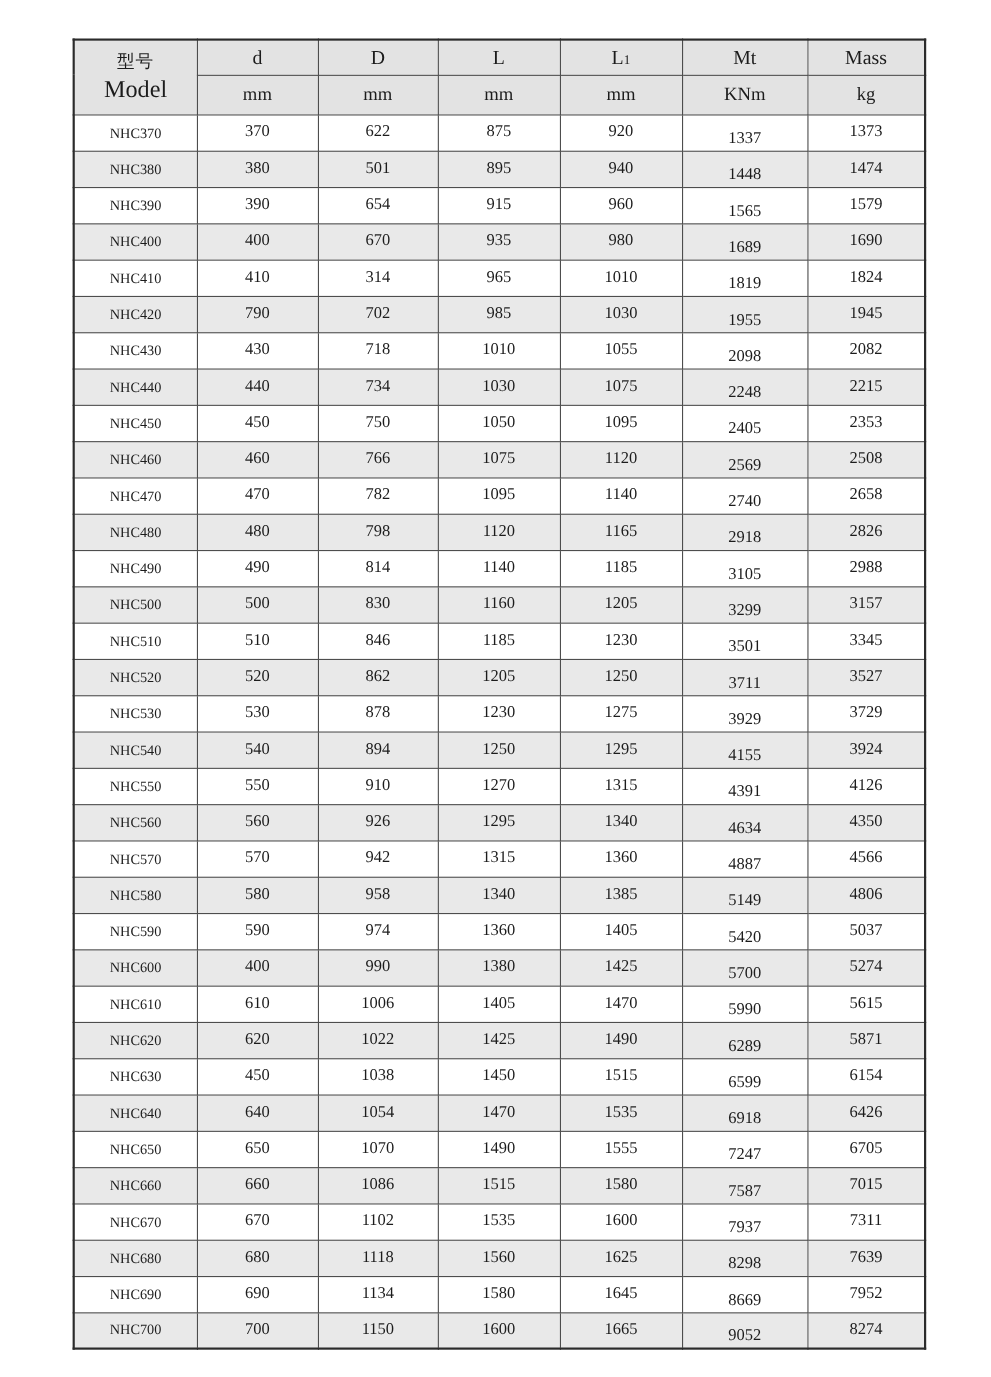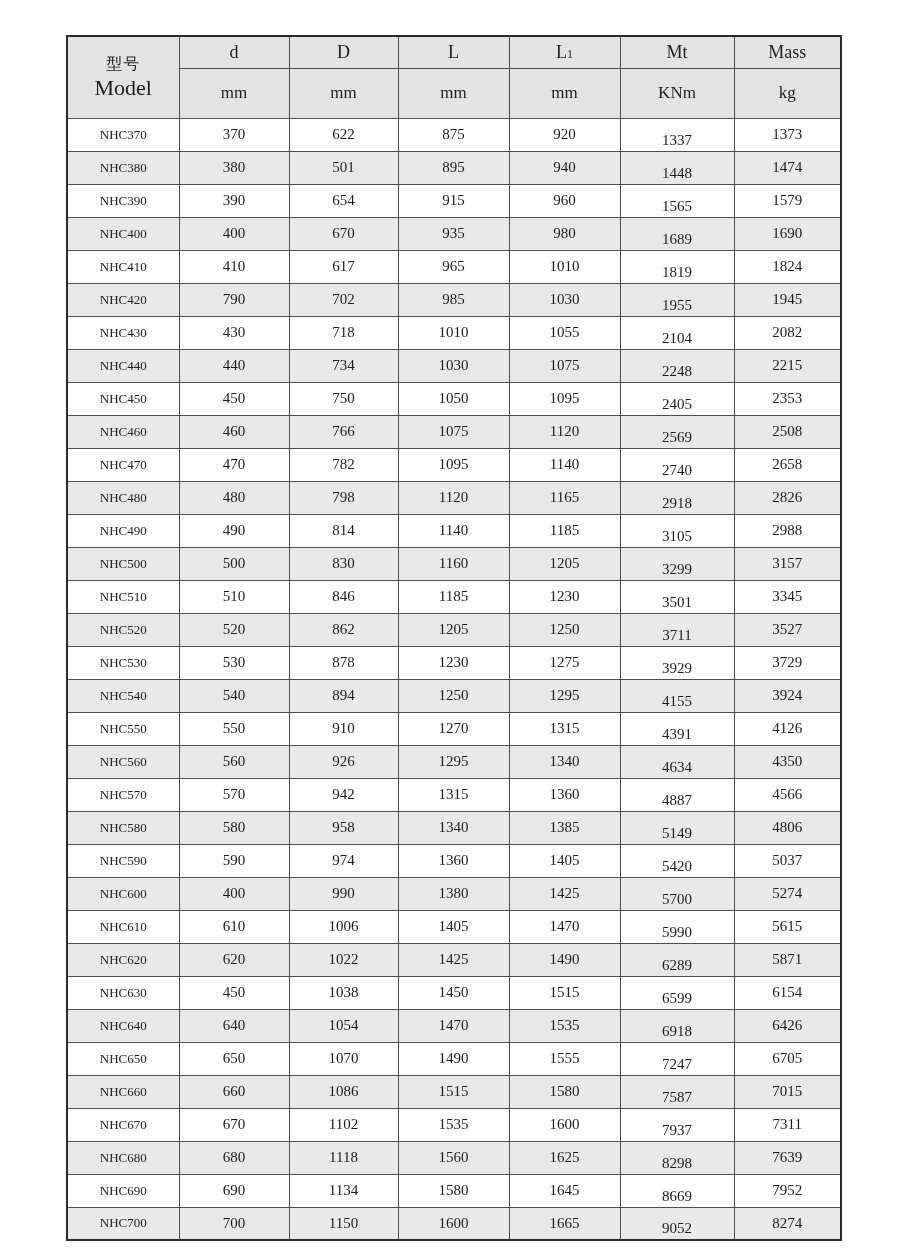--- a/index.html
+++ b/index.html
@@ -35,21 +35,21 @@
     padding: 0;
     overflow: hidden;
     white-space: nowrap;
   }
   
   .spec-table thead th {
     background: #e3e3e3;
     font-weight: normal;
   }
   .spec-table thead tr.label-row { height: 32px; }
-  .spec-table thead tr.unit-row  { height: 50px; }
+  .spec-table thead tr.unit-row  { height: 36px; }
   th.model-th {
     font-weight: normal;
     line-height: 1.25;
     background: #e3e3e3;
   }
   .model-zh { font-size: 16px; letter-spacing: 1px; }
   .model-en { font-size: 22px; }
   th.col-label { font-size: 18px; }
   th.col-label .sub { font-size: 12px; }
   th.col-unit  { font-size: 17px; }
@@ -137,42 +137,42 @@
           <td>400</td>
           <td>670</td>
           <td>935</td>
           <td>980</td>
           <td class="mt-cell">1689</td>
           <td>1690</td>
         </tr>
         <tr>
           <td class="model-cell">NHC410</td>
           <td>410</td>
-          <td>617</td>
+          <td>314</td>
           <td>965</td>
           <td>1010</td>
           <td class="mt-cell">1819</td>
           <td>1824</td>
         </tr>
         <tr>
           <td class="model-cell">NHC420</td>
           <td>790</td>
           <td>702</td>
           <td>985</td>
           <td>1030</td>
           <td class="mt-cell">1955</td>
           <td>1945</td>
         </tr>
         <tr>
           <td class="model-cell">NHC430</td>
           <td>430</td>
           <td>718</td>
           <td>1010</td>
           <td>1055</td>
-          <td class="mt-cell">2104</td>
+          <td class="mt-cell">2098</td>
           <td>2082</td>
         </tr>
         <tr>
           <td class="model-cell">NHC440</td>
           <td>440</td>
           <td>734</td>
           <td>1030</td>
           <td>1075</td>
           <td class="mt-cell">2248</td>
           <td>2215</td>

